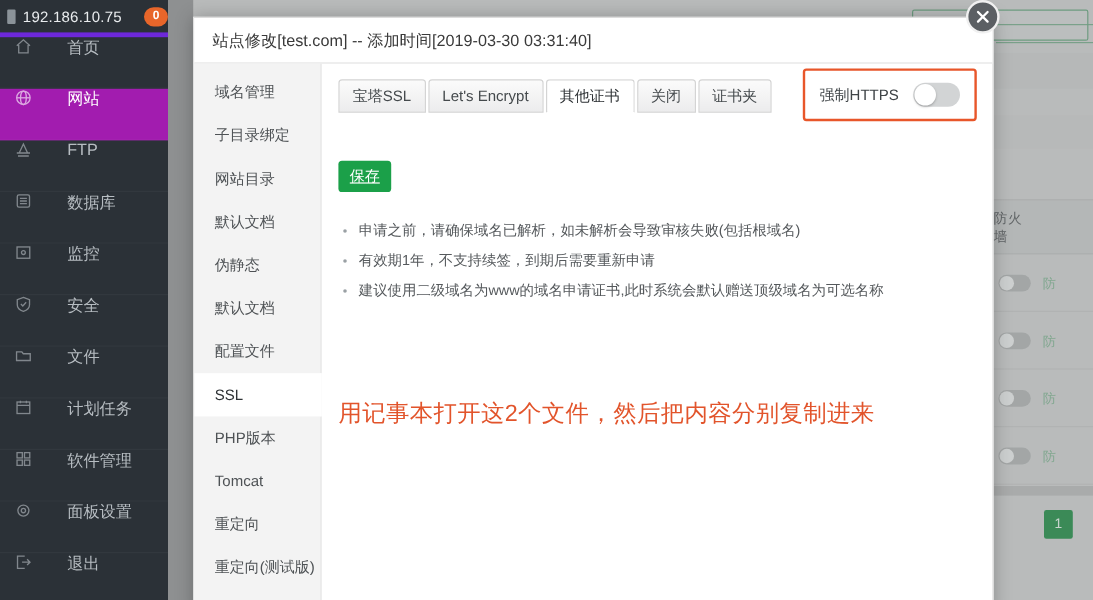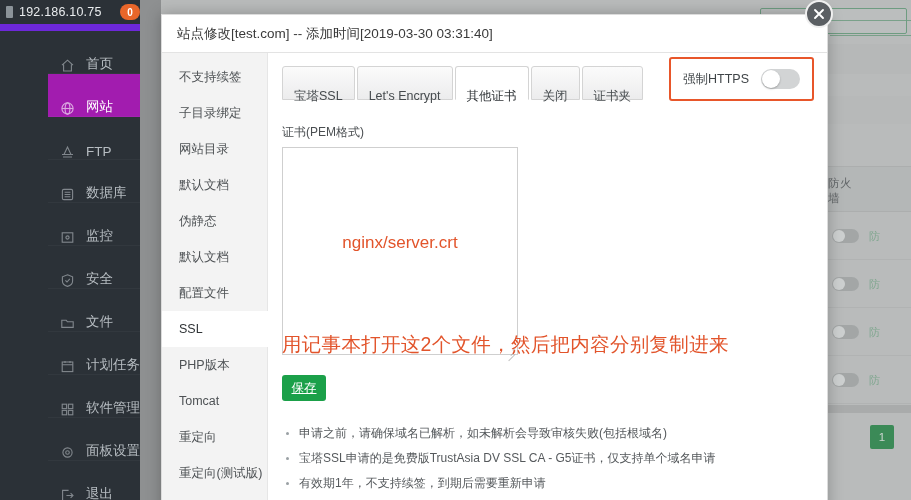--- a/index.html
+++ b/index.html
@@ -12,40 +12,39 @@
   #root { position: relative; width: 911px; height: 500px; }
 
   
   .app-sidebar {
     position: absolute; left: 0; top: 0; width: 140px; height: 500px;
     background: #2b3137; z-index: 5;
   }
   .app-head {
     height: 31px; display: flex; align-items: center;
     padding: 0 0 0 6px; gap: 6px;
-    border-bottom: 7px solid #6d28d9;
+    border-bottom: 4px solid #6d28d9;
   }
   .app-head .srv-ico {
     width: 7px; height: 12px; background: #8b9399; border-radius: 1px; flex: 0 0 auto;
   }
   .app-head .ip {
     color: #e9ecee; font-size: 12.5px; letter-spacing: .2px; flex: 1 1 auto;
   }
   .app-head .badge {
     background: #e8662a; color: #fff; font-size: 10px; font-weight: bold;
     border-radius: 9px; min-width: 20px; height: 16px;
     display: flex; align-items: center; justify-content: center;
     padding: 0 5px;
   }
   .nav-item {
-    height: 43px; display: flex; align-items: flex-end; gap: 11px;
+    height: 43px; display: flex; align-items: flex-start; gap: 29px;
     padding-left: 12px; color: #b7bdc2; font-size: 13.5px;
     border-bottom: 1px solid rgba(255,255,255,.035);
     cursor: pointer;
-    margin-left: 48px;
   }
   .nav-item.active { background: #a21caf; color: #ffffff; }
   .nav-ico {
     width: 15px; height: 15px; flex: 0 0 15px;
     display: flex; align-items: center; justify-content: center;
     opacity: .62;
   }
   .nav-ico svg { width: 15px; height: 15px; display: block; }
 
   
@@ -137,21 +136,21 @@
     background: #ffffff; color: #2f3336;
     margin-right: -1px; border-right: 1px solid #ffffff;
   }
 
   
   .m-content { flex: 1 1 auto; position: relative; padding: 13px 16px 0 14px; }
 
   .tabrow { display: flex; align-items: flex-start; position: relative; }
   .tabs { display: flex; gap: 2px; }
   .tab {
-    padding: 16px 11px; height: 28px; line-height: 27px;
+    padding: 0 11px; height: 28px; line-height: 27px;
     font-size: 12.5px; color: #454a4d; cursor: pointer;
     border: 1px solid #d4d4d4; border-radius: 3px 3px 0 0;
     background: linear-gradient(#fbfbfb, #ececed);
   }
   .tab.active {
     background: #ffffff; border-bottom-color: #ffffff; color: #2d3134;
   }
   .https-box {
     position: absolute; right: -3px; top: -9px;
     border: 2px solid #e8562a; border-radius: 3px;
@@ -363,21 +362,21 @@
           <span>退出</span>
         </div>
       </div>
   </div>
 
   <div class="modal">
     <div class="modal-title">站点修改[test.com] -- 添加时间[2019-03-30 03:31:40]</div>
 
     <div class="modal-body">
       <div class="m-menu" id="m-menu">
-          <div class="m-menu-item">不支持续签</div>
+          <div class="m-menu-item">域名管理</div>
           <div class="m-menu-item">子目录绑定</div>
           <div class="m-menu-item">网站目录</div>
           <div class="m-menu-item">默认文档</div>
           <div class="m-menu-item">伪静态</div>
           <div class="m-menu-item">默认文档</div>
           <div class="m-menu-item">配置文件</div>
           <div class="m-menu-item active">SSL</div>
           <div class="m-menu-item">PHP版本</div>
           <div class="m-menu-item">Tomcat</div>
           <div class="m-menu-item">重定向</div>
@@ -395,41 +394,28 @@
               <div class="tab">证书夹</div>
             </div>
           <div class="https-box">
             <span class="https-label">强制HTTPS</span>
             <span class="switch"></span>
           </div>
         </div>
 
         <div class="fields">
 
-          <div class="field">
-            <div class="field-label">证书(PEM格式)</div>
-            <div class="ta-wrap">
-              <textarea class="ta" style=""></textarea>
-              <div class="ta-ghost">nginx/server.crt</div>
-              <div class="ta-grip">
-                  <i></i>
-                  <i></i>
-                  <i></i>
-                </div>
-            </div>
-          </div>
         </div>
 
         <div class="redline">用记事本打开这2个文件，然后把内容分别复制进来</div>
 
         <button class="save-btn">保存</button>
 
         <div class="notes" id="notes">
             <div class="note">申请之前，请确保域名已解析，如未解析会导致审核失败(包括根域名)</div>
-            <div class="note">宝塔SSL申请的是免费版TrustAsia DV SSL CA - G5证书，仅支持单个域名申请</div>
             <div class="note">有效期1年，不支持续签，到期后需要重新申请</div>
             <div class="note">建议使用二级域名为www的域名申请证书,此时系统会默认赠送顶级域名为可选名称</div>
           </div>
       </div>
     </div>
   </div>
 
   <div class="modal-close">
     <svg viewBox="0 0 12 12">
       <path d="M2 2 L10 10 M10 2 L2 10" stroke="#ffffff" stroke-width="1.9" stroke-linecap="round" fill="none"></path>

